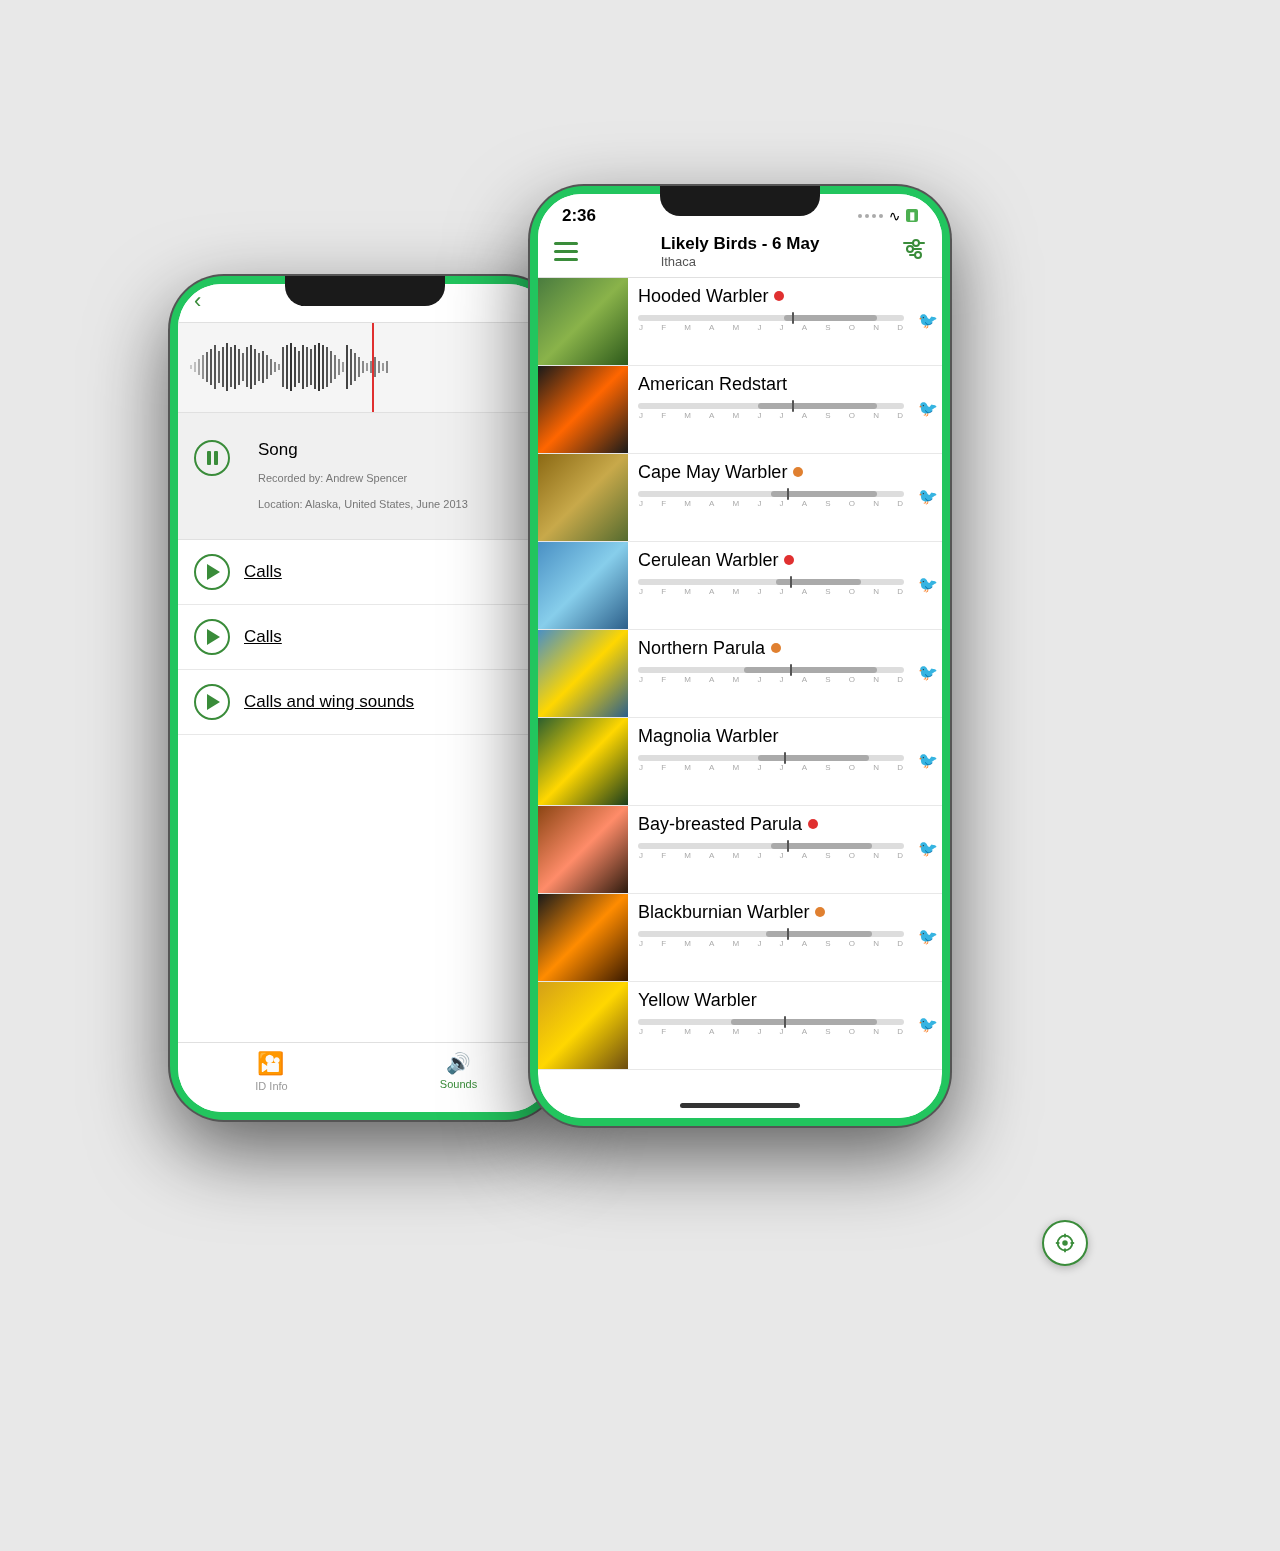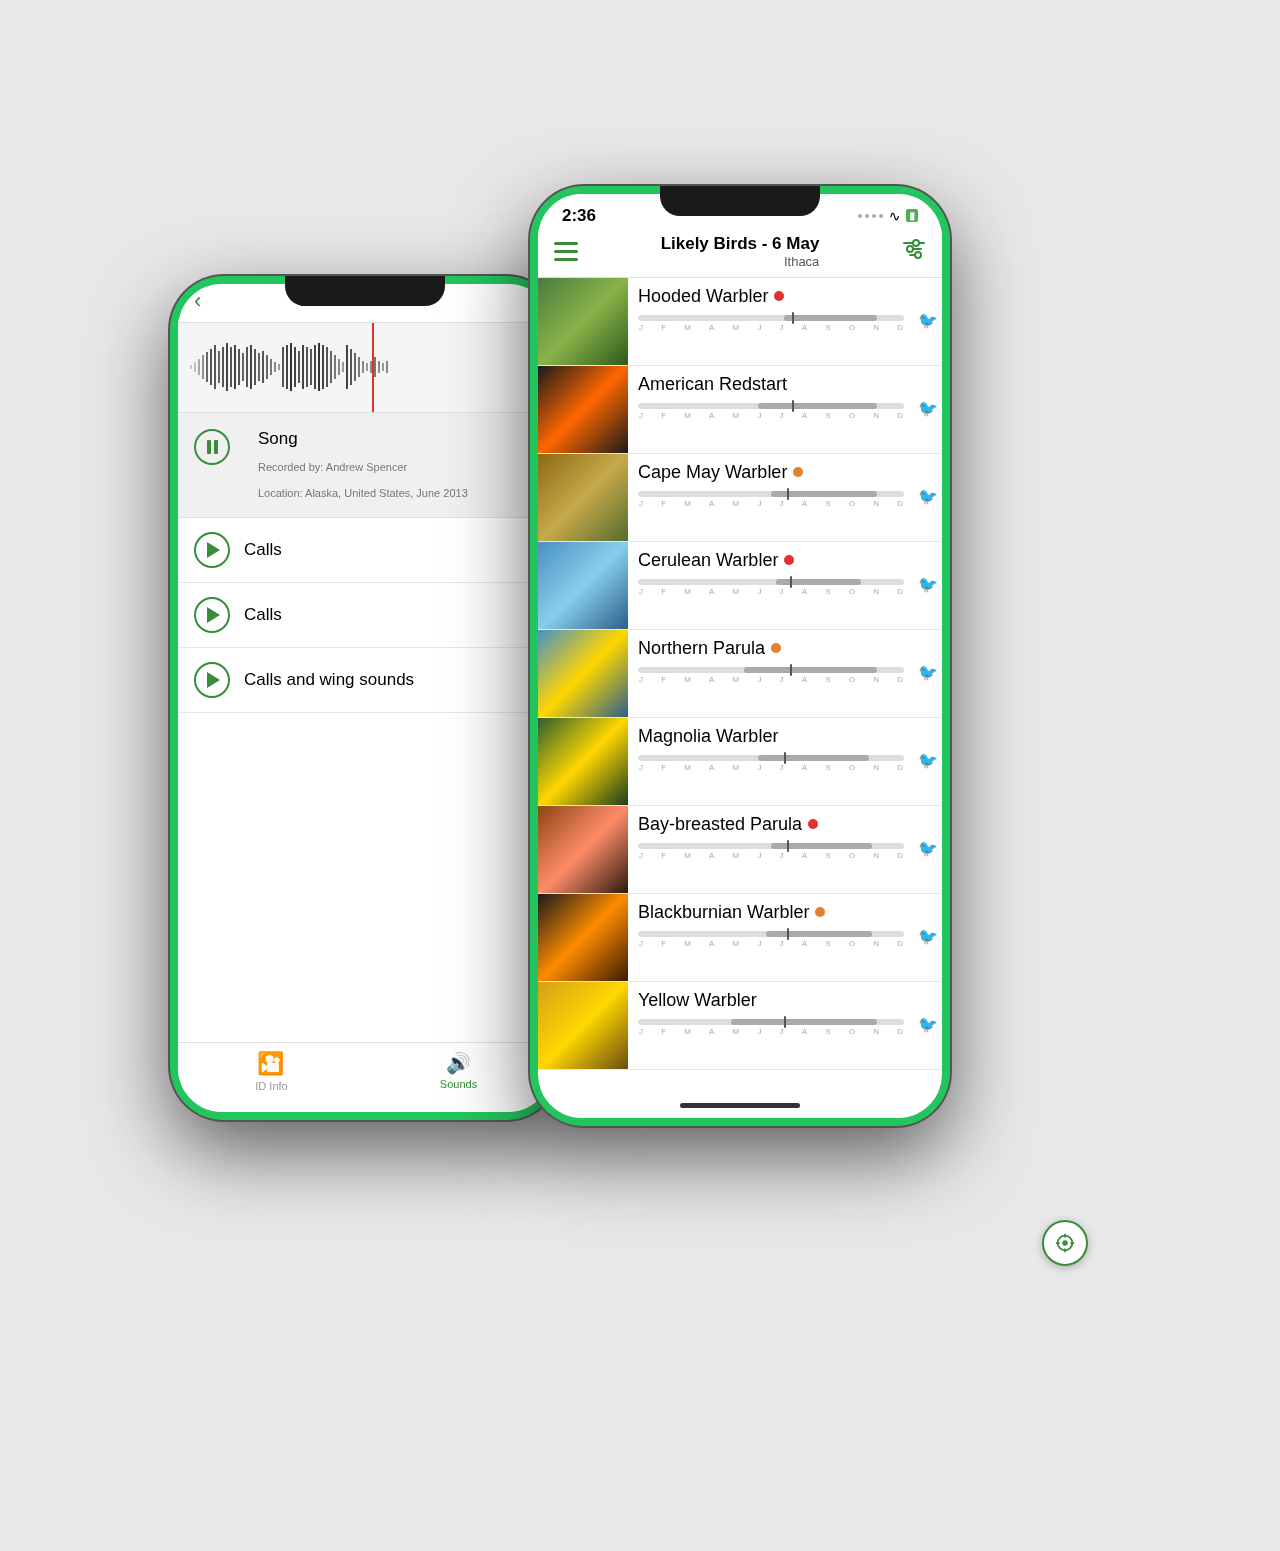--- a/index.html
+++ b/index.html
@@ -139,28 +139,29 @@
       top: 0;
       bottom: 0;
       left: 52%;
       width: 2px;
       background: #e03030;
       z-index: 2;
     }
 
     .p1-song-item {
       background: #f0f0f0;
-      padding: 16px 16px;
+      padding: 27px 16px;
       border-bottom: 1px solid #e0e0e0;
     }
     .p1-item {
       display: flex;
       align-items: center;
       padding: 14px 16px;
       border-bottom: 1px solid #e8e8e8;
+      text-decoration: underline;
     }
     .play-btn {
       width: 36px;
       height: 36px;
       border-radius: 50%;
       border: 2px solid #3a8c3a;
       display: flex;
       align-items: center;
       justify-content: center;
       margin-right: 14px;
@@ -260,21 +261,21 @@
       cursor: pointer;
     }
     .hamburger span {
       display: block;
       width: 24px;
       height: 3px;
       background: #3a8c3a;
       border-radius: 2px;
     }
     .p2-header-center {
-      text-align: right;
+      text-align: left;
     }
     .p2-title {
       font-size: 17px;
       font-weight: 600;
       color: #000;
     }
     .p2-subtitle {
       font-size: 13px;
       color: #555;
     }

